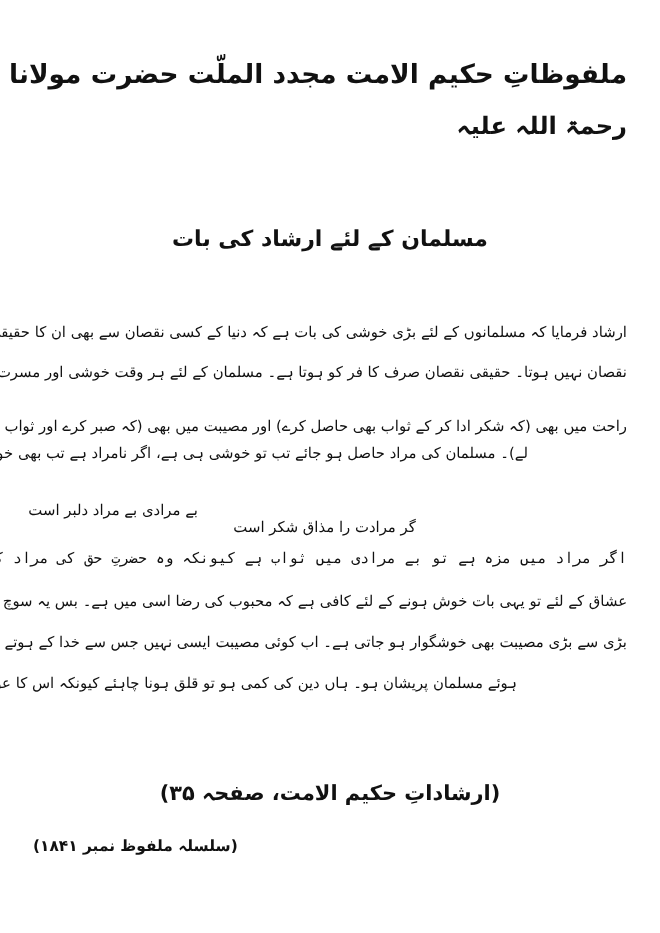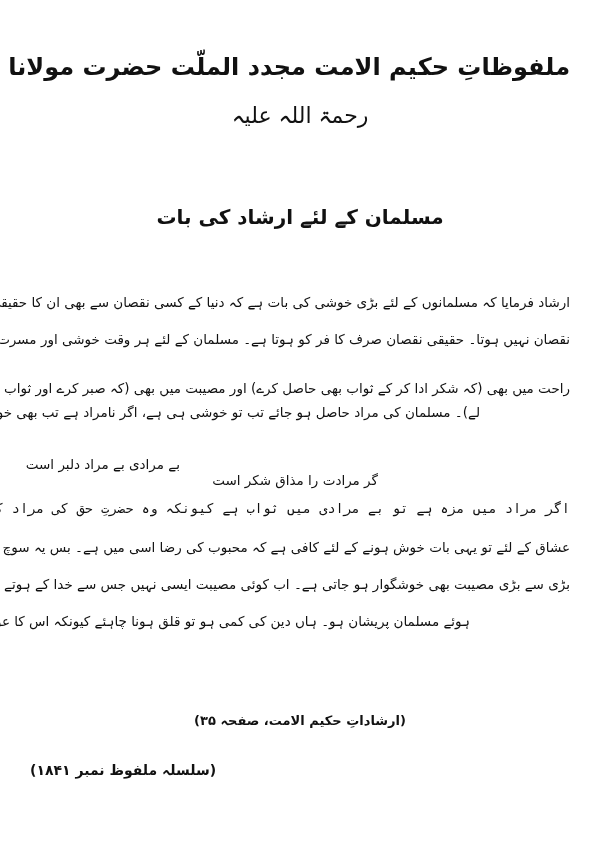--- a/index.html
+++ b/index.html
@@ -29,23 +29,22 @@
       font-size: 24px;
       font-weight: bold;
       line-height: 34px;
       white-space: nowrap;
     }
     .subtitle {
       position: absolute;
       left: 30px;
       right: 30px;
       top: 100px;
-      text-align: center;
       font-size: 22px;
-      font-weight: normal;
+      font-weight: bold;
       line-height: 32px;
     }
     .heading {
       position: absolute;
       left: 30px;
       right: 30px;
       top: 202px;
       text-align: center;
       font-size: 20px;
       font-weight: bold;
@@ -64,21 +63,21 @@
       font-size: 13.5px;
       line-height: 24px;
       white-space: nowrap;
     }
     .ref {
       position: absolute;
       left: 30px;
       right: 30px;
       top: 708px;
       text-align: center;
-      font-size: 13px;
+      font-size: 19px;
       font-weight: bold;
       line-height: 26px;
     }
     .series {
       position: absolute;
       left: 30px;
       top: 757px;
       font-size: 14px;
       font-weight: bold;
       line-height: 26px;

